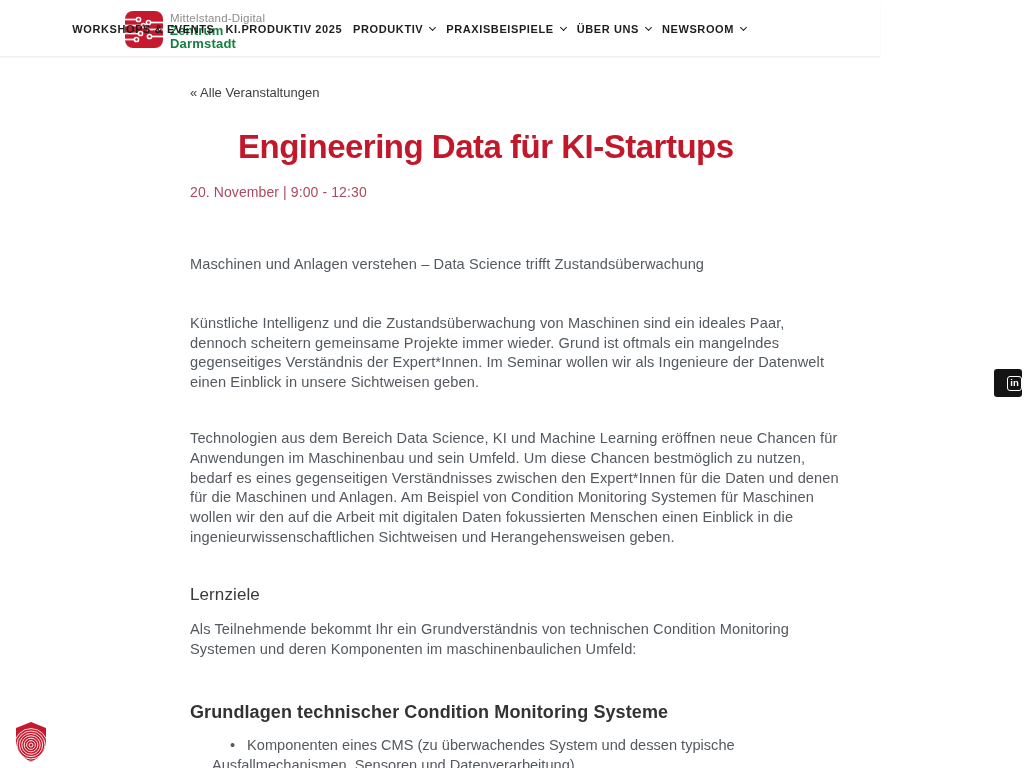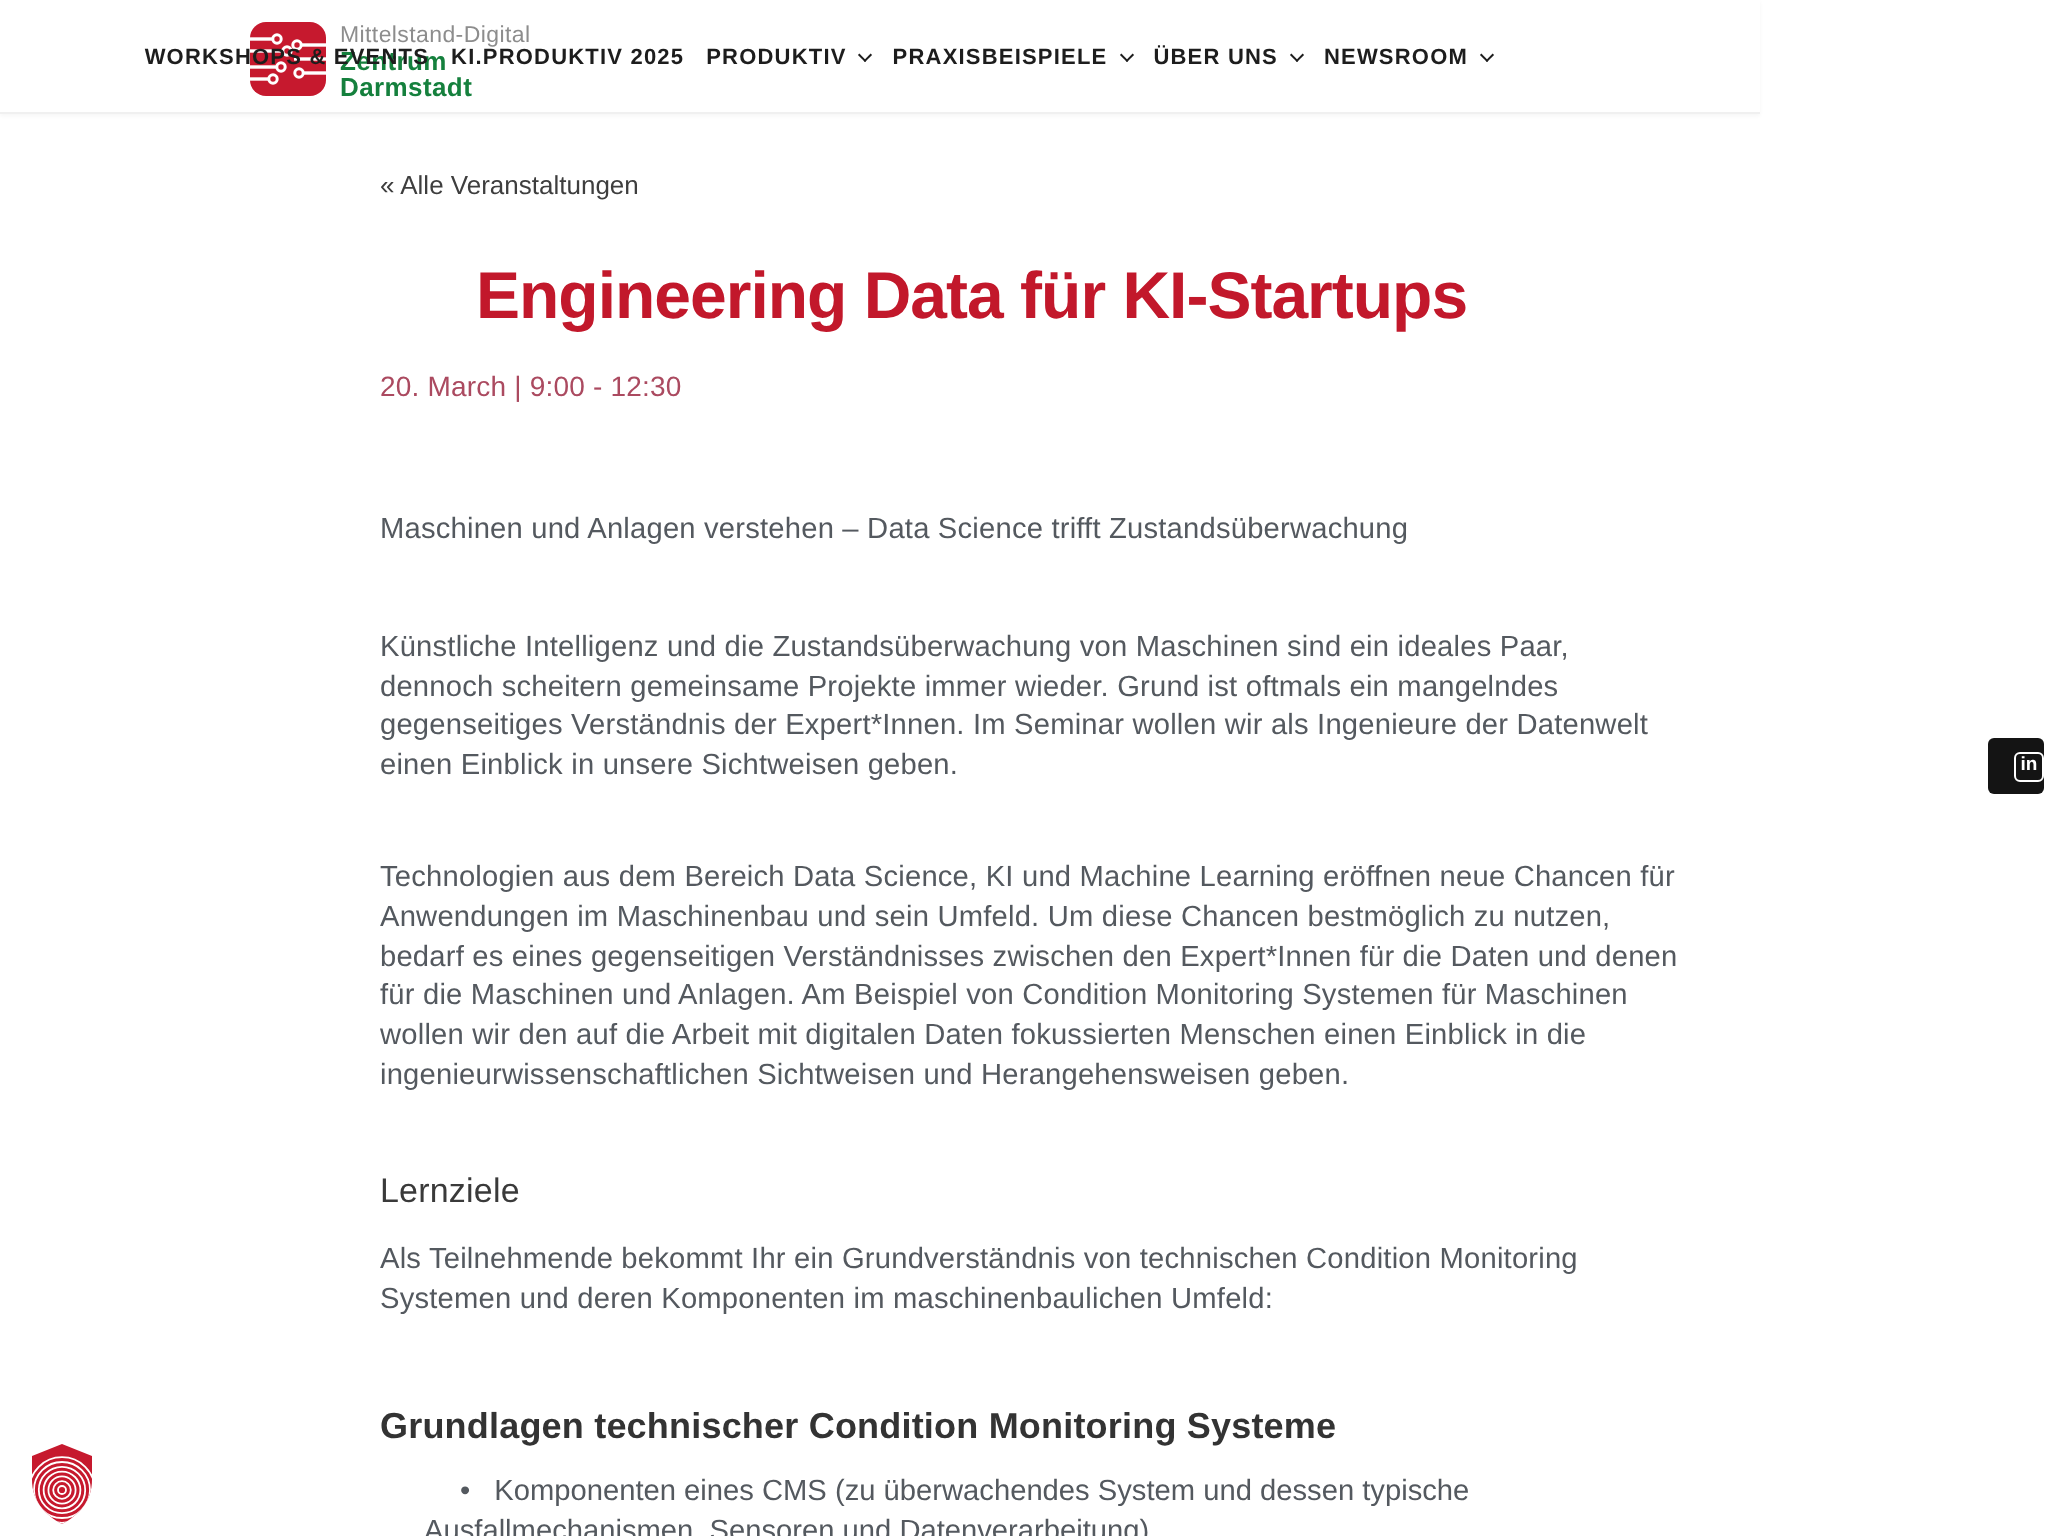--- a/index.html
+++ b/index.html
@@ -149,21 +149,21 @@
       <span class="chevron"></span>
     </div>
   </nav>
 </header>
 
 <main class="content">
   <a class="back-link">« Alle Veranstaltungen</a>
 
   <h1 class="event-title">Engineering Data für KI-Startups</h1>
 
-  <div class="event-datetime">20. March | 9:00 - 12:30</div>
+  <div class="event-datetime">20. November | 9:00 - 12:30</div>
 
   <p class="body-text p-intro">Maschinen und Anlagen verstehen – Data Science trifft Zustandsüberwachung</p>
 
   <p class="body-text p-desc1">Künstliche Intelligenz und die Zustandsüberwachung von Maschinen sind ein ideales Paar, dennoch scheitern gemeinsame Projekte immer wieder. Grund ist oftmals ein mangelndes gegenseitiges Verständnis der Expert*Innen. Im Seminar wollen wir als Ingenieure der Datenwelt einen Einblick in unsere Sichtweisen geben.</p>
 
   <p class="body-text p-desc2">Technologien aus dem Bereich Data Science, KI und Machine Learning eröffnen neue Chancen für Anwendungen im Maschinenbau und sein Umfeld. Um diese Chancen bestmöglich zu nutzen, bedarf es eines gegenseitigen Verständnisses zwischen den Expert*Innen für die Daten und denen für die Maschinen und Anlagen. Am Beispiel von Condition Monitoring Systemen für Maschinen wollen wir den auf die Arbeit mit digitalen Daten fokussierten Menschen einen Einblick in die ingenieurwissenschaftlichen Sichtweisen und Herangehensweisen geben.</p>
 
   <h2 class="h-lernziele">Lernziele</h2>
 
   <p class="body-text p-lernziele">Als Teilnehmende bekommt Ihr ein Grundverständnis von technischen Condition Monitoring Systemen und deren Komponenten im maschinenbaulichen Umfeld:</p>

